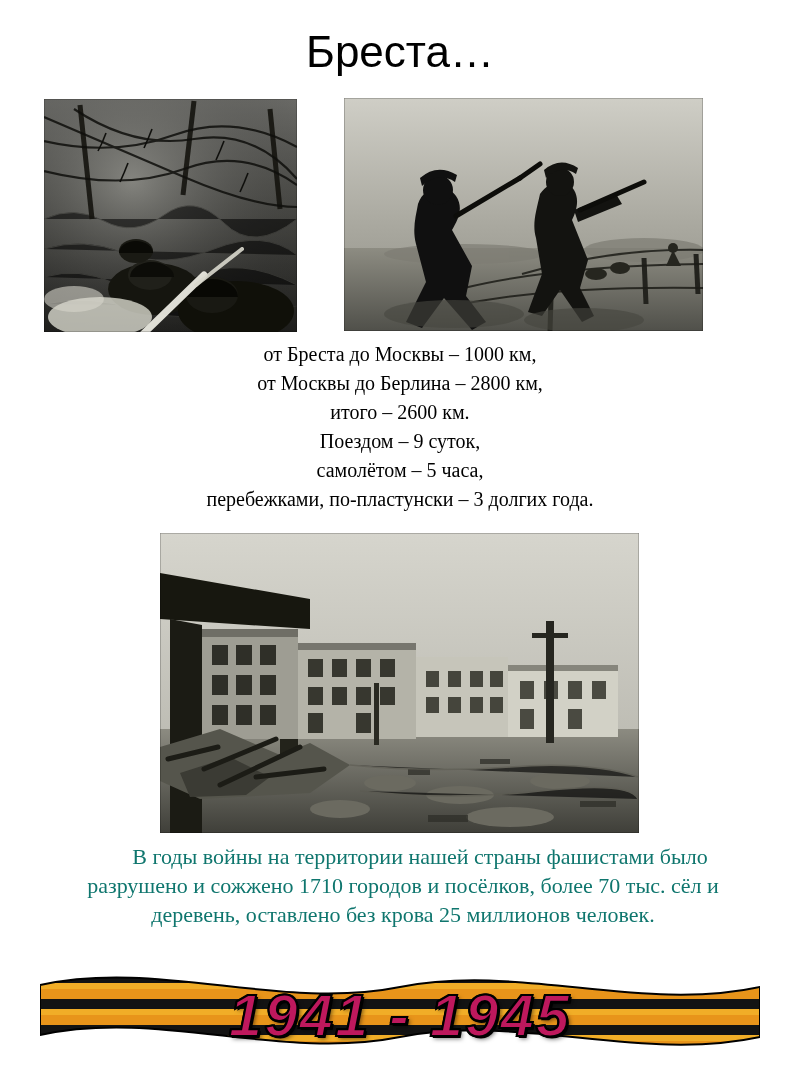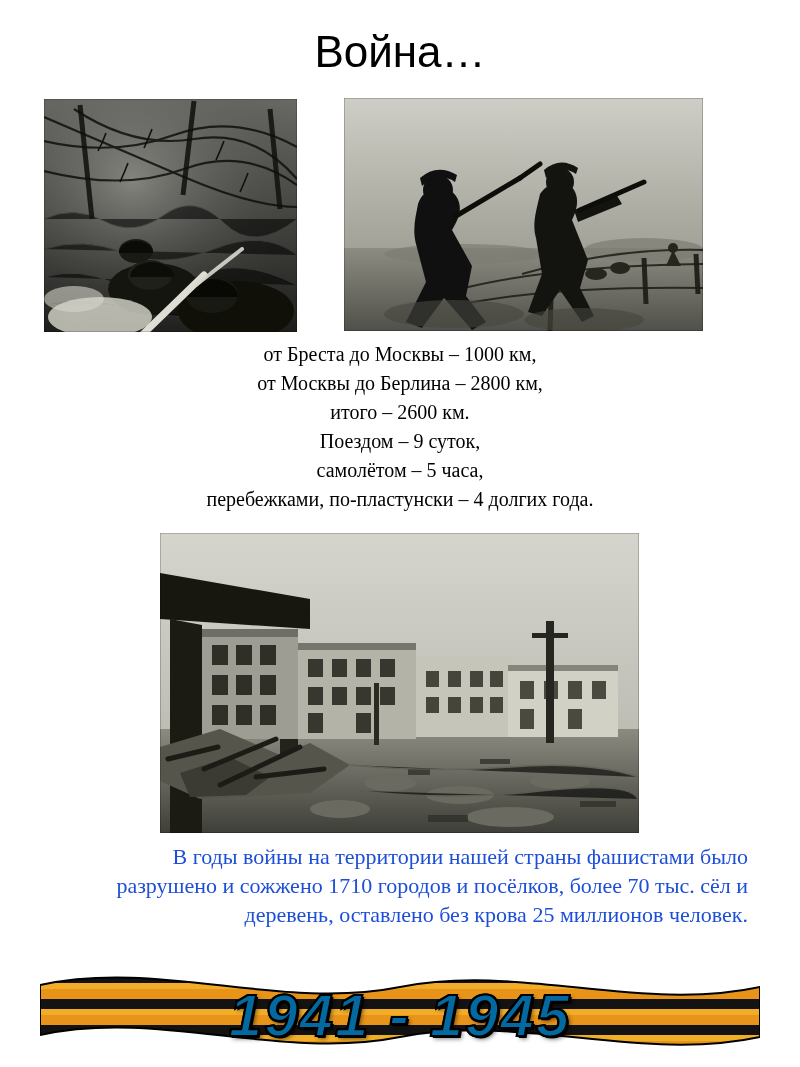--- a/index.html
+++ b/index.html
@@ -79,22 +79,22 @@
   .poem div { white-space: nowrap; }
 
   .paragraph {
     position: absolute;
     left: 58px;
     top: 842px;
     width: 690px;
     font-family: "Liberation Serif", serif;
     font-size: 22px;
     line-height: 29px;
-    color: #1d4ed8;
-    text-align: right;
+    color: #0f766e;
+    text-align: center;
   }
   .paragraph .indent { display: inline-block; width: 34px; }
 
   
   .ribbon {
     position: absolute;
     left: 40px;
     top: 965px;
     width: 720px;
     height: 100px;
@@ -107,37 +107,37 @@
     width: 720px;
     height: 100px;
     display: flex;
     align-items: center;
     justify-content: center;
     font-family: "Liberation Sans", sans-serif;
     font-style: italic;
     font-weight: bold;
     font-size: 60px;
     letter-spacing: 2px;
-    color: #0369a1;
+    color: #be185d;
     -webkit-text-stroke: 2px #000;
     text-shadow:
        2px 2px 0 #000,
       -1px -1px 0 #000,
        1px -1px 0 #000,
       -1px  1px 0 #000,
        3px 3px 4px rgba(0,0,0,.5);
     pointer-events: none;
   }
 </style>
 </head>
 <body>
 
 <div class="slide">
 
-  <div class="title">Война…</div>
+  <div class="title">Бреста…</div>
 
   <div class="photo1">
     <svg width="253" height="233" viewBox="0 0 253 233" xmlns="http://www.w3.org/2000/svg">
       <defs>
         <linearGradient id="p1bg" x1="0" y1="0" x2="0" y2="1">
           <stop offset="0" stop-color="#6e6e6a"></stop>
           <stop offset="0.45" stop-color="#4a4a46"></stop>
           <stop offset="1" stop-color="#1d1d1b"></stop>
         </linearGradient>
         <radialGradient id="p1glow" cx="0.35" cy="0.35" r="0.8">
@@ -277,21 +277,21 @@
       <rect width="359" height="233" fill="none" stroke="#000" stroke-width="1" opacity="0.4"></rect>
     </svg>
   </div>
 
   <div class="poem">
     <div>от Бреста до Москвы – 1000 км,</div>
     <div>от Москвы до Берлина – 2800 км,</div>
     <div>итого – 2600 км.</div>
     <div>Поездом – 9 суток,</div>
     <div>самолётом – 5 часа,</div>
-    <div>перебежками, по-пластунски – 4 долгих года.</div>
+    <div>перебежками, по-пластунски – 3 долгих года.</div>
   </div>
 
   <div class="photo3">
     <svg width="479" height="300" viewBox="0 0 479 300" xmlns="http://www.w3.org/2000/svg">
       <defs>
         <linearGradient id="p3sky" x1="0" y1="0" x2="0" y2="1">
           <stop offset="0" stop-color="#d6d5cd"></stop>
           <stop offset="1" stop-color="#b2b1a8"></stop>
         </linearGradient>
         <linearGradient id="p3gnd" x1="0" y1="0" x2="0" y2="1">

